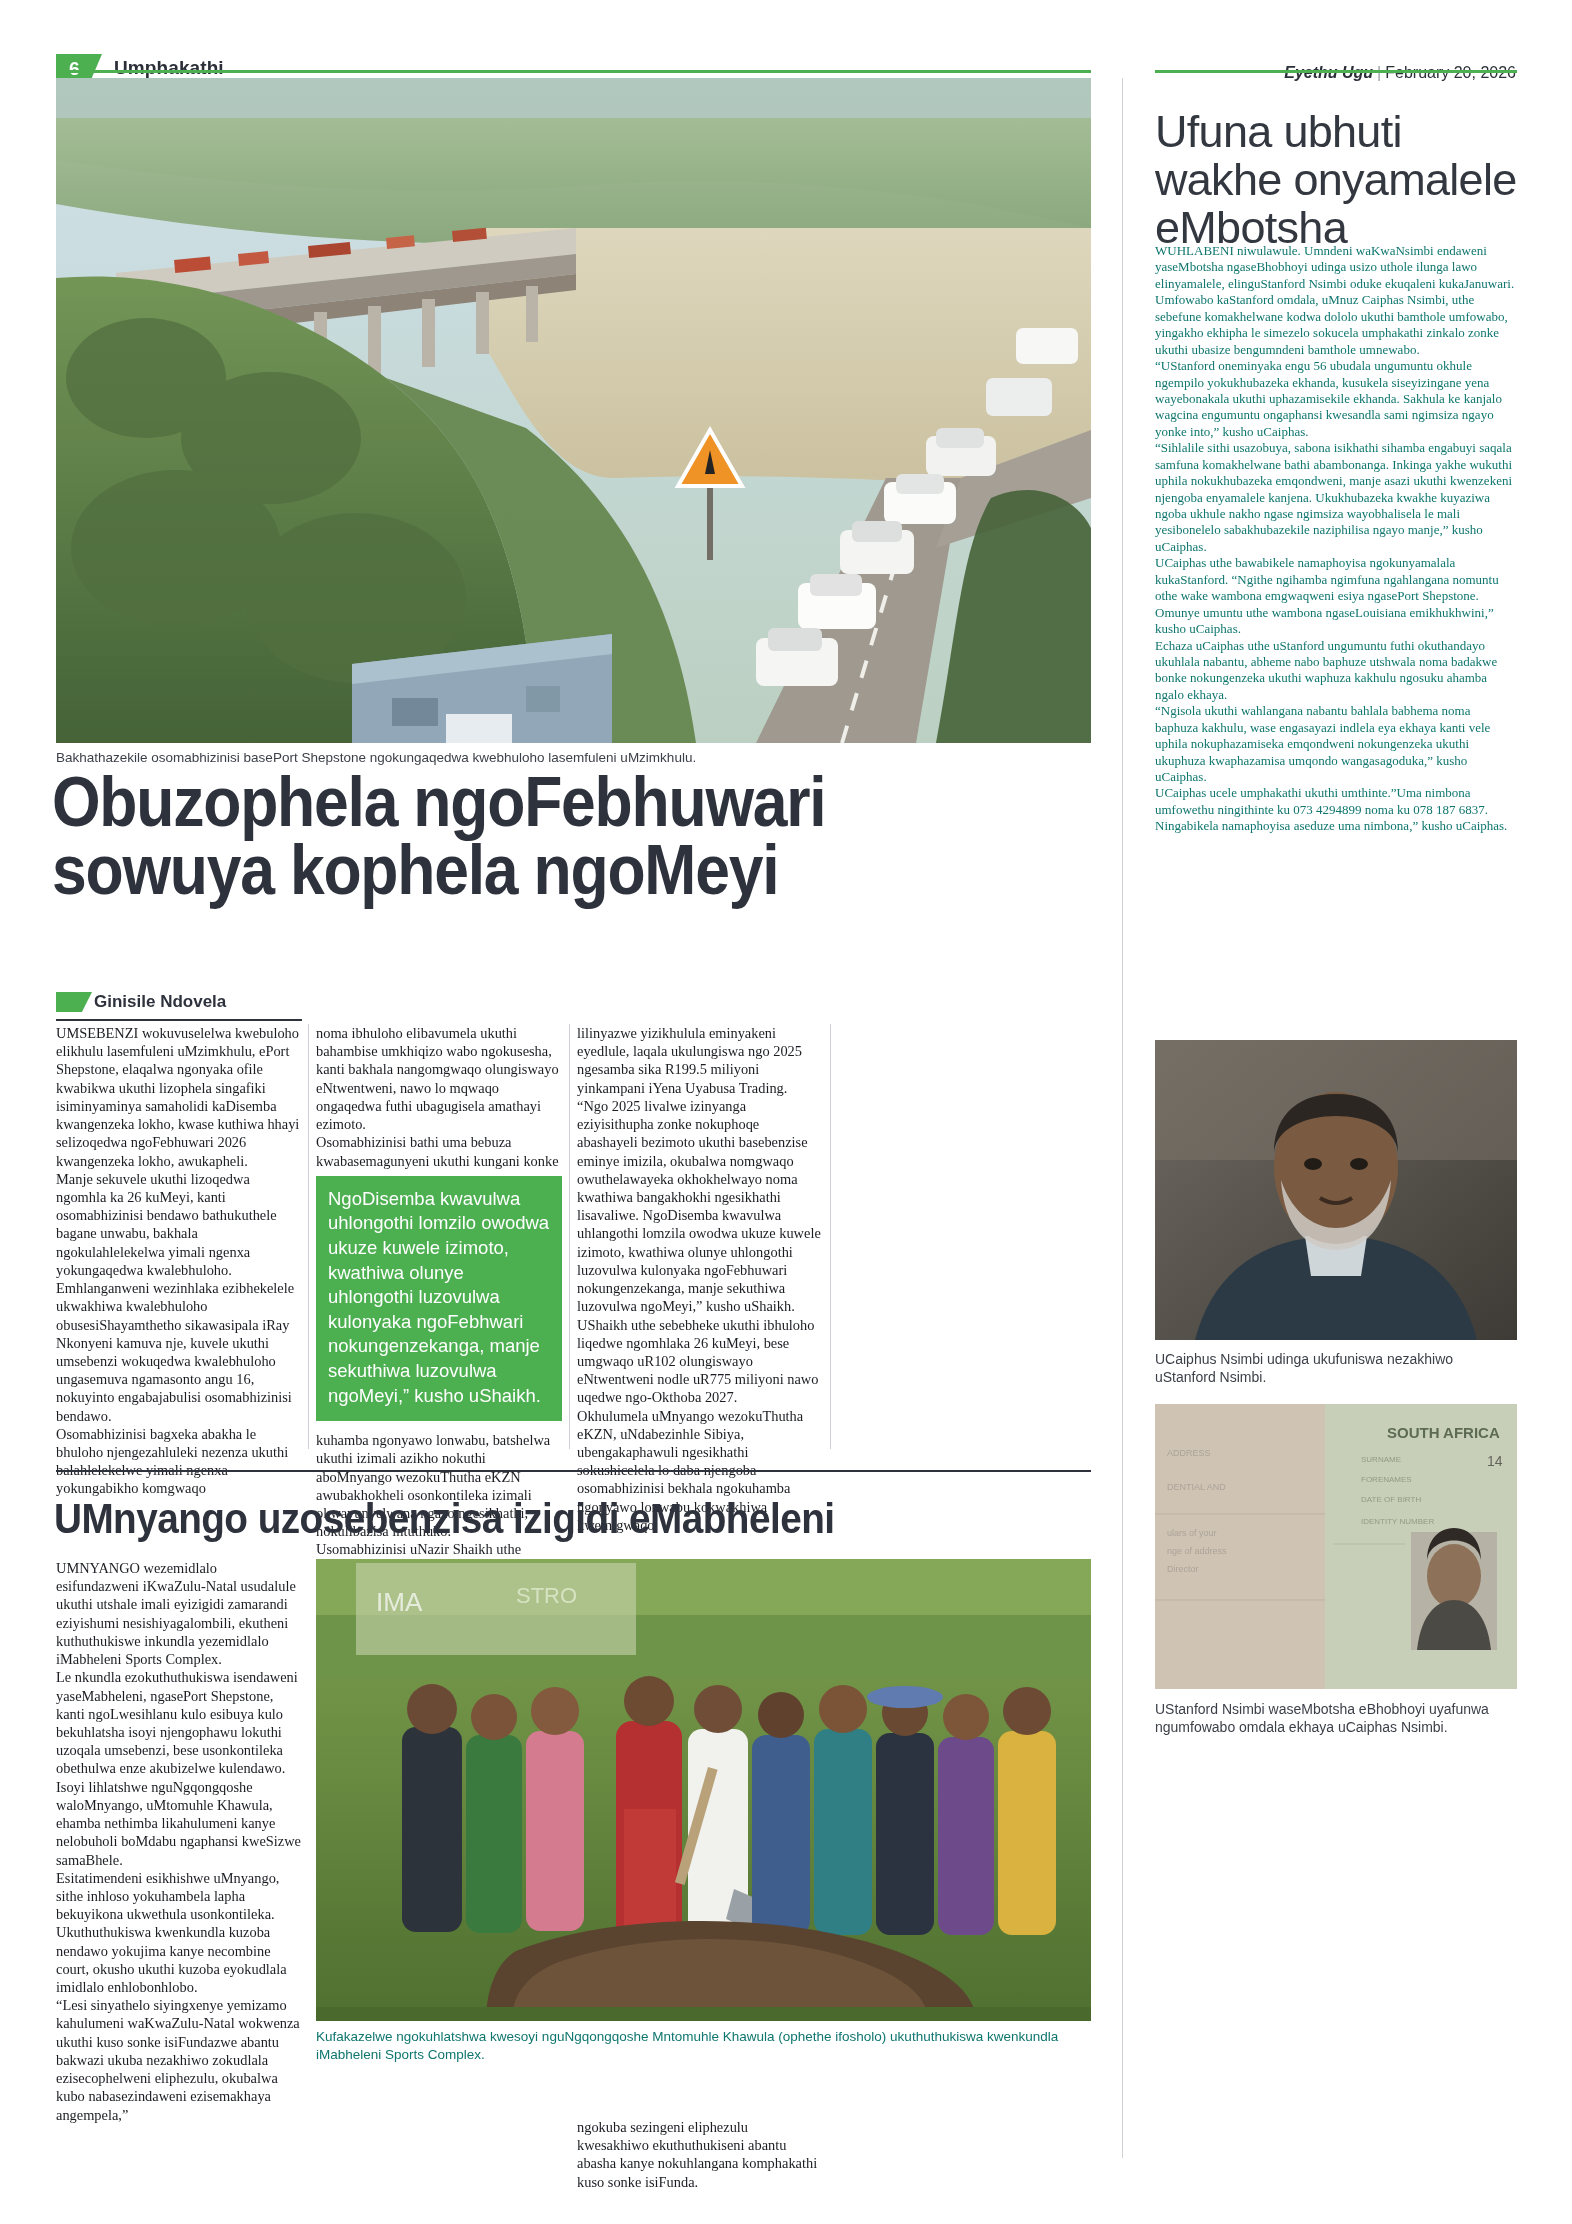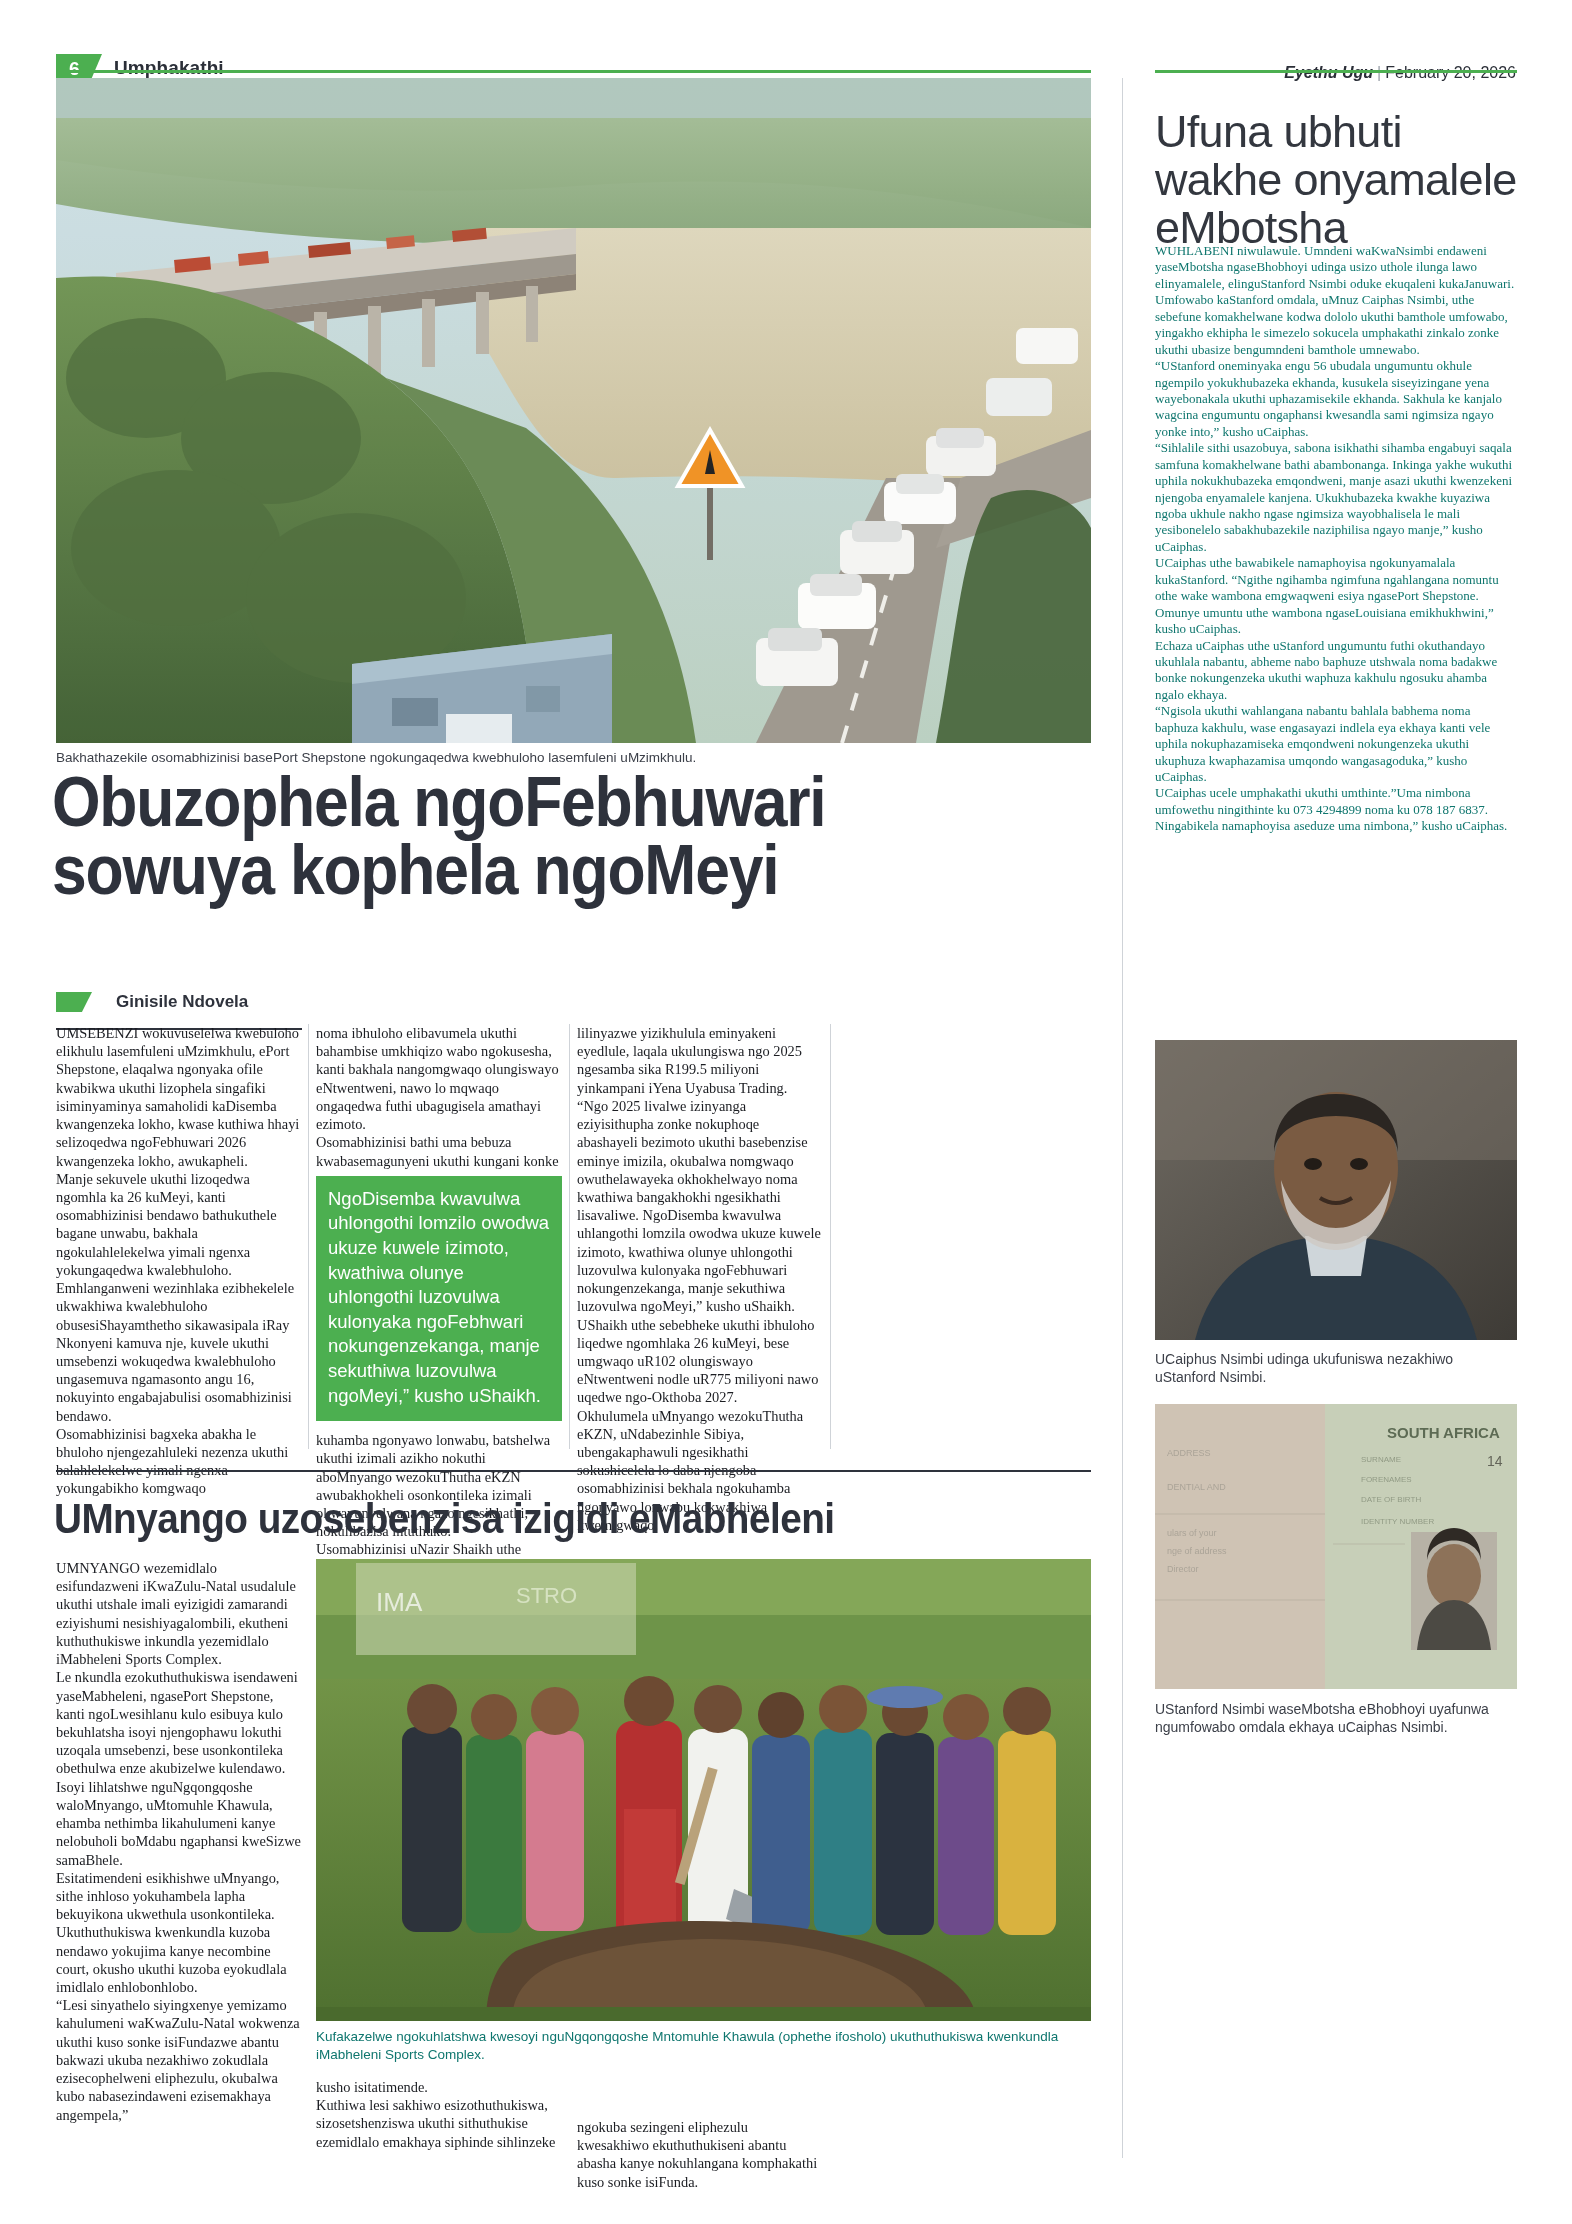--- a/index.html
+++ b/index.html
@@ -96,22 +96,22 @@
     transform: scaleX(.88);
     transform-origin: left top;
   }
 
   
   .byline-wrap {
     position: absolute;
     left: 56px; top: 992px;
     width: 246px;
     border-bottom: 2px solid #2e323c;
-    padding-bottom: 16px;
-    display: flex; align-items: flex-start; gap: 24px;
+    padding-bottom: 7px;
+    display: flex; align-items: flex-start; gap: 2px;
   }
   .byline-flag {
     width: 36px; height: 20px;
     background: #4caf50;
     clip-path: polygon(0 0, 100% 0, 72% 100%, 0 100%);
     flex: none;
   }
   .byline-name {
     font-family: "Liberation Sans", sans-serif;
     font-weight: bold;
@@ -471,24 +471,20 @@
           <circle cx="711" cy="152" r="24" fill="#6c4a33"></circle>
       </g>
 
       <path d="M200 392 C300 352 470 352 580 392 C640 414 660 440 660 462 L170 462 C170 432 180 404 200 392 Z" fill="#5a4430"></path>
       <path d="M240 404 C330 372 460 372 548 404 C596 422 612 442 612 462 L196 462 C196 438 208 418 240 404 Z" fill="#6d5339"></path>
       <rect y="448" width="775" height="14" fill="#4a6a2d"></rect>
     </svg>
   </div>
   <div class="photo2-caption">Kufakazelwe ngokuhlatshwa kwesoyi nguNgqongqoshe Mntomuhle Khawula (ophethe ifosholo) ukuthuthukiswa kwenkundla iMabheleni Sports Complex.</div>
 
-  <div class="col s2c2">
-    <div style="white-space:pre-line">kusho isitatimende.
-Kuthiwa lesi sakhiwo esizothuthukiswa, sizosetshenziswa ukuthi sithuthukise ezemidlalo emakhaya siphinde sihlinzeke</div>
-  </div>
   <div class="col s2c3">
     <div style="white-space:pre-line">ngokuba sezingeni eliphezulu kwesakhiwo ekuthuthukiseni abantu abasha kanye nokuhlangana komphakathi kuso sonke isiFunda.</div>
   </div>
   <div class="col s2c4">
     <div style="white-space:pre-line"></div>
   </div>
 
   <div class="vrule-rail"></div>
 
   <h2 class="rail-headline">Ufuna ubhuti wakhe onyamalele eMbotsha</h2>

